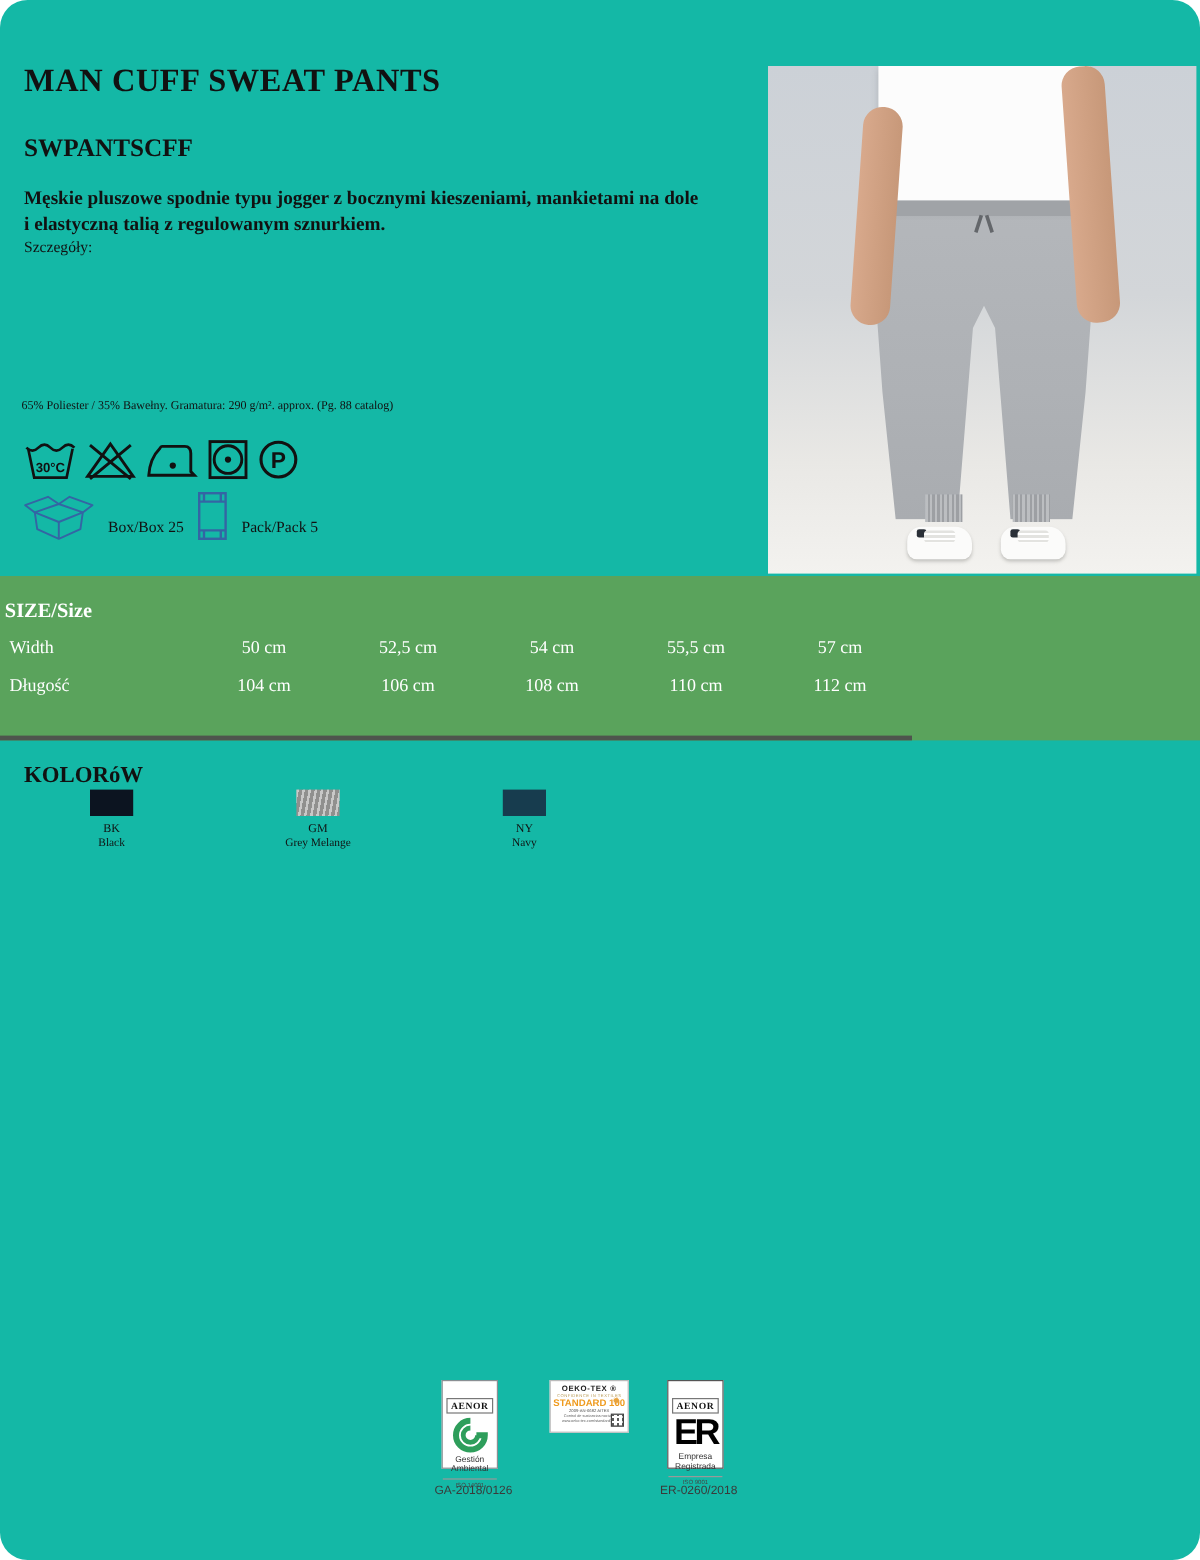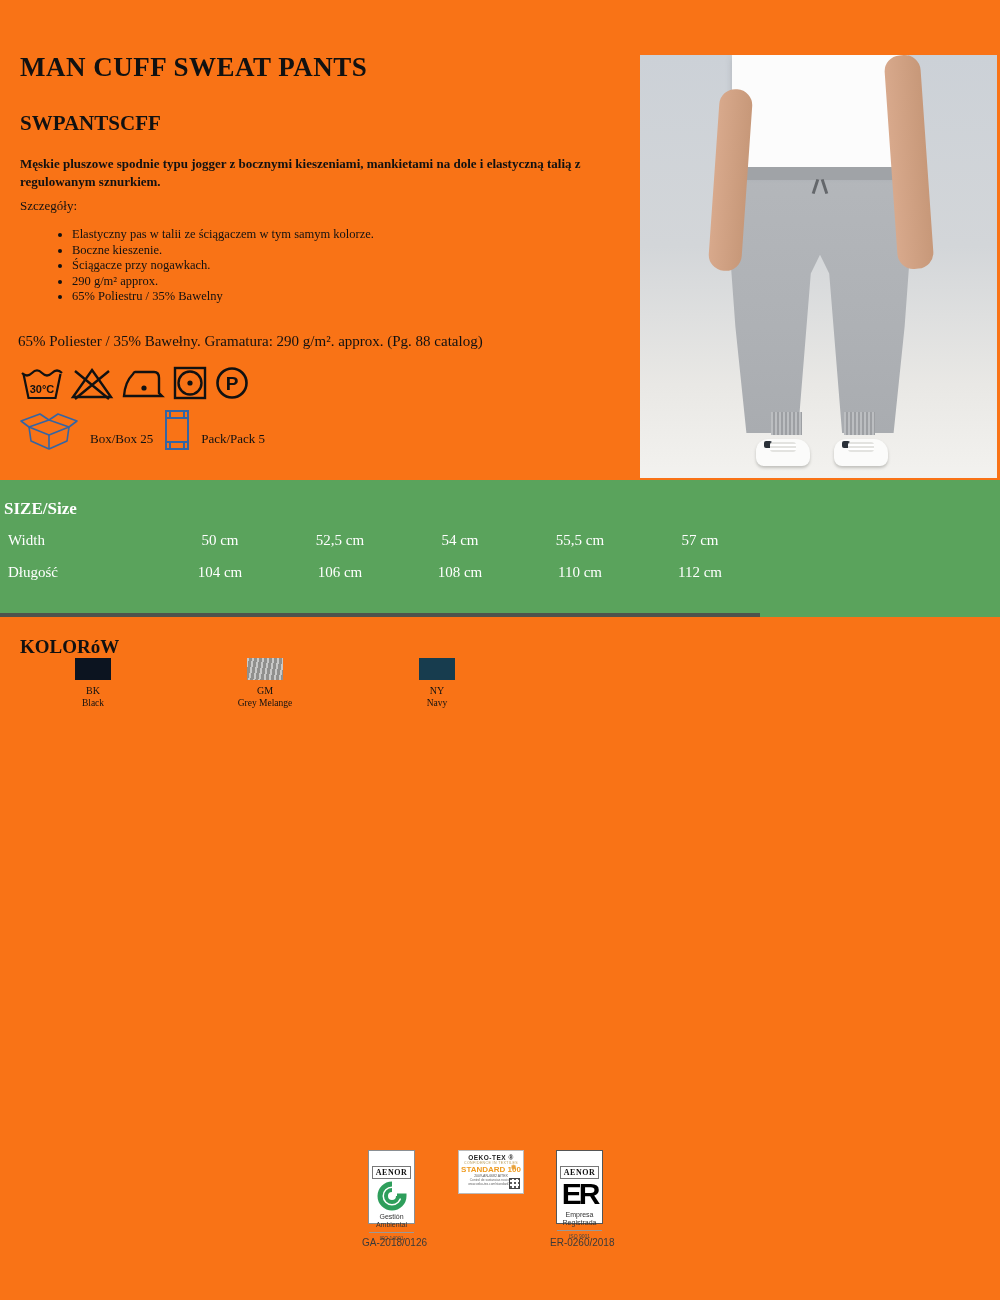--- a/index.html
+++ b/index.html
@@ -1,27 +1,27 @@
 <!DOCTYPE html>
 <html><head>
 <meta charset="utf-8">
 <style>
   * { box-sizing: border-box; margin: 0; padding: 0; }
   html,body { background:#ffffff; }
   body { font-family: "Liberation Serif", serif; color:#111; }
-  .page { position:relative; width:1000px; height:1300px; background:#f97316; overflow:hidden; }
+  .page { position:relative; width:1000px; height:1300px; background:#14b8a6; overflow:hidden;border-radius:23px; }
 
   
   .title { position:absolute; left:20px; top:52px; font-size:27px; font-weight:bold; letter-spacing:.5px; }
   .sku { position:absolute; left:20px; top:111px; font-size:21px; font-weight:bold; }
-  .desc { position:absolute; left:20px; top:155px; width:565px; font-size:13px; font-weight:bold; line-height:1.4; }
+  .desc { position:absolute; left:20px; top:155px; width:565px; font-size:16px; font-weight:bold; line-height:1.4; }
   .details-label { position:absolute; left:20px; top:198px; font-size:13px; }
   .bullets { position:absolute; left:72px; top:227px; font-size:12.5px; line-height:15.5px; list-style:disc; }
   .bullets li { margin:0 0 0 0; }
-  .composition { position:absolute; left:18px; top:333px; font-size:15px; }
+  .composition { position:absolute; left:18px; top:333px; font-size:10px; }
 
   
   .care-row { position:absolute; left:20px; top:365px; display:flex; gap:6px; }
   .care-row svg { display:block; }
 
   
   .pack-row { position:absolute; left:18px; top:405px; display:flex; align-items:flex-end; gap:10px; font-size:13px; }
   .pack-row .lbl { padding-bottom:4px; }
   .pack-row svg { display:block; }
 
@@ -92,27 +92,20 @@
 </style>
 </head>
 <body>
 
 <div class="page">
 
   <h1 class="title">MAN CUFF SWEAT PANTS</h1>
   <h2 class="sku">SWPANTSCFF</h2>
   <p class="desc">Męskie pluszowe spodnie typu jogger z bocznymi kieszeniami, mankietami na dole i elastyczną talią z regulowanym sznurkiem.</p>
   <p class="details-label">Szczegóły:</p>
-  <ul class="bullets">
-    <li>Elastyczny pas w talii ze ściągaczem w tym samym kolorze.</li>
-    <li>Boczne kieszenie.</li>
-    <li>Ściągacze przy nogawkach.</li>
-    <li>290 g/m² approx.</li>
-    <li>65% Poliestru / 35% Bawelny</li>
-  </ul>
   <p class="composition">65% Poliester / 35% Bawełny. Gramatura: 290 g/m². approx. (Pg. 88 catalog)</p>
 
   <div class="care-row">
     <svg width="44" height="36" viewBox="0 0 44 36">
       <path d="M2,8 Q7,13 12,8 Q17,3 22,8 Q27,13 32,8 Q37,3 42,8" fill="none" stroke="#111" stroke-width="2.2"></path>
       <path d="M3.5,9 L8.5,33 L35.5,33 L40.5,9" fill="none" stroke="#111" stroke-width="2.2"></path>
       <text x="22" y="28" text-anchor="middle" font-size="11" font-weight="bold" font-family="Liberation Sans, sans-serif" fill="#111">30°C</text>
     </svg>
     <svg width="44" height="36" viewBox="0 0 44 36">
       <path d="M22,5 L41,32 L3,32 Z" fill="none" stroke="#111" stroke-width="2.4"></path>

